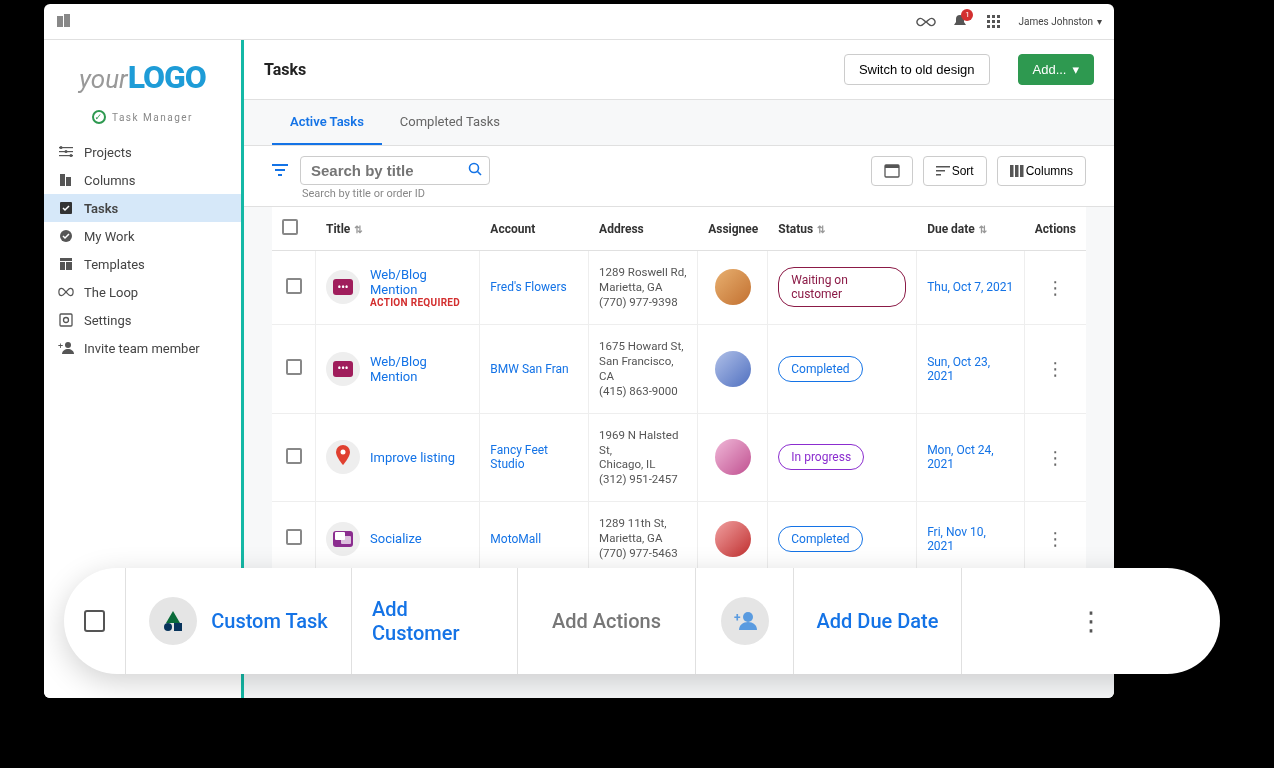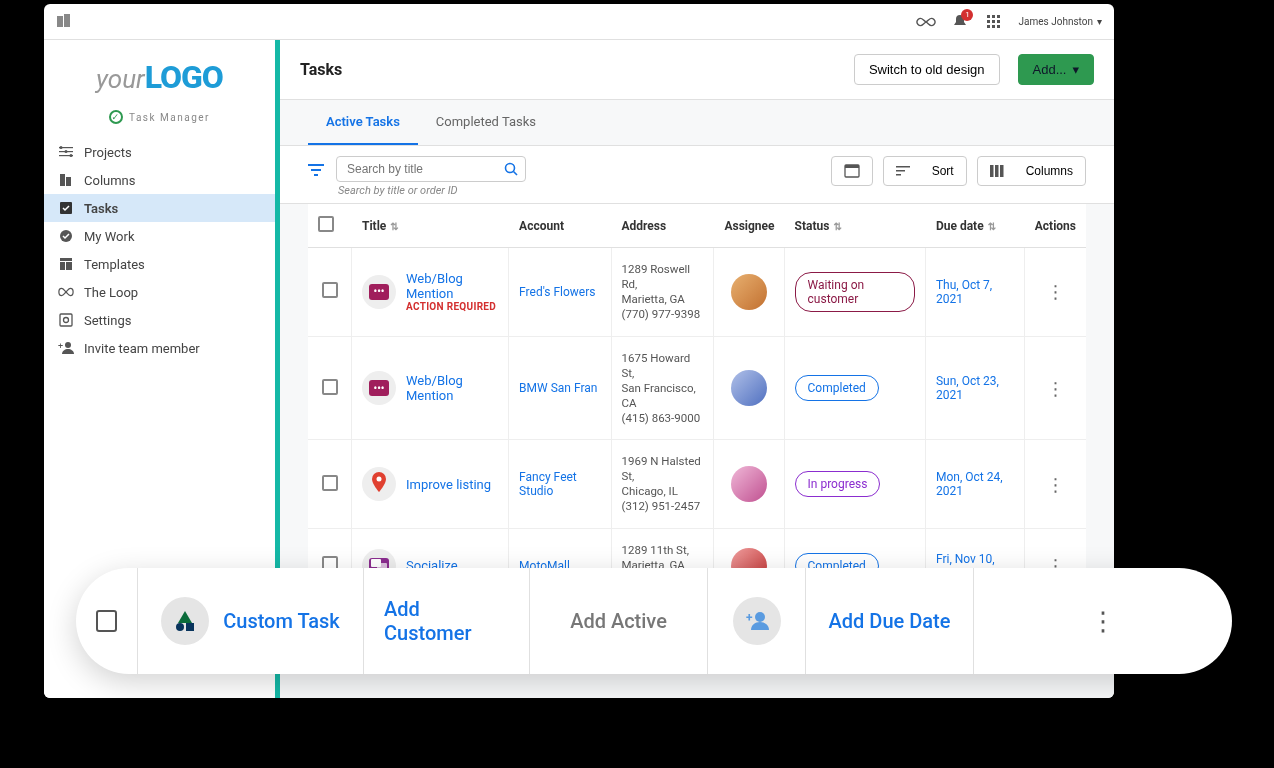--- a/index.html
+++ b/index.html
@@ -5,48 +5,48 @@
 * { box-sizing: border-box; margin: 0; padding: 0; }
 body { font-family: -apple-system, BlinkMacSystemFont, 'Segoe UI', Roboto, Arial, sans-serif; background: #000; width: 1274px; height: 768px; overflow: hidden; position: relative; }
 .app-window { position: absolute; left: 44px; top: 4px; width: 1070px; height: 694px; background: #fff; border-radius: 6px; overflow: hidden; box-shadow: 0 4px 20px rgba(0,0,0,0.1); }
 .topbar { height: 36px; display: flex; align-items: center; padding: 0 12px; border-bottom: 1px solid #e0e0e0; }
 .topbar-left { flex: 0 0 auto; color: #888; }
 .topbar-right { margin-left: auto; display: flex; align-items: center; gap: 14px; }
 .topbar-icon { width: 20px; height: 20px; display: flex; align-items: center; justify-content: center; color: #555; cursor: pointer; position: relative; }
 .notif-dot { position: absolute; top: -3px; right: -3px; width: 12px; height: 12px; background: #d32f2f; border-radius: 50%; color: #fff; font-size: 8px; display: flex; align-items: center; justify-content: center; }
 .user-menu { display: flex; align-items: center; gap: 4px; font-size: 10px; color: #444; cursor: pointer; }
 .main-layout { display: flex; height: calc(100% - 36px); }
-.sidebar { width: 236px; border-right: 5px solid #14b8a6; background: #fff; display: flex; flex-direction: column; }
+.sidebar { width: 200px; border-right: 3px solid #14b8a6; background: #fff; display: flex; flex-direction: column; }
 .logo-area { padding: 18px 10px 6px; text-align: center; }
 .logo-your { font-style: italic; color: #999; font-size: 26px; font-weight: 400; }
 .logo-logo { color: #1e9cd7; font-size: 32px; font-weight: 800; letter-spacing: -1px; }
 .task-manager-label { display: flex; align-items: center; justify-content: center; gap: 6px; font-size: 10px; letter-spacing: 1.5px; color: #888; padding: 8px 0 14px; }
 .tm-check { width: 14px; height: 14px; border: 2px solid #2e9950; border-radius: 50%; display: flex; align-items: center; justify-content: center; color: #2e9950; font-size: 9px; }
 .nav-list { list-style: none; }
 .nav-item { display: flex; align-items: center; gap: 10px; padding: 6px 14px; font-size: 13px; color: #444; cursor: pointer; }
 .nav-item.active { background: #d6e8f9; font-weight: 600; }
 .nav-icon { width: 16px; height: 16px; display: flex; align-items: center; justify-content: center; color: #555; }
 .content { flex: 1; display: flex; flex-direction: column; background: #f7f8f9; overflow: hidden; }
 .content-header { display: flex; align-items: center; padding: 14px 20px; background: #fff; border-bottom: 1px solid #e0e0e0; }
 .page-title { font-size: 16px; font-weight: 700; color: #222; }
-.header-actions { margin-left: auto; display: flex; gap: 18px; }
+.header-actions { margin-left: auto; display: flex; gap: 28px; }
 .btn { padding: 7px 14px; border-radius: 4px; font-size: 13px; cursor: pointer; border: 1px solid #ccc; background: #fff; }
-.btn-green { background: #2e9950; color: #0f172a; border-color: #2e9950; display: flex; align-items: center; gap: 6px; }
+.btn-green { background: #2e9950; color: #ffffff; border-color: #2e9950; display: flex; align-items: center; gap: 6px; }
 .tabs-row { display: flex; padding: 0 28px; background: #f7f8f9; border-bottom: 1px solid #e0e0e0; }
 .tab { padding: 14px 18px; font-size: 13px; color: #666; cursor: pointer; border-bottom: 2px solid transparent; }
 .tab.active { color: #1473e6; border-bottom-color: #1473e6; font-weight: 600; }
 .filter-row { display: flex; align-items: flex-start; padding: 10px 28px 6px; background: #fff; gap: 12px; border-bottom: 1px solid #e0e0e0; }
 .filter-icon { color: #1473e6; padding-top: 6px; cursor: pointer; }
 .search-wrap { display: flex; flex-direction: column; gap: 2px; }
 .search-box { position: relative; width: 190px; }
-.search-input { width: 100%; padding: 5px 30px 5px 10px; border: 1px solid #ccc; border-radius: 4px; font-size: 12px; }
+.search-input { width: 100%; padding: 5px 30px 5px 10px; border: 1px solid #ccc; border-radius: 4px; font-size: 15px; font-weight: bold; }
 .search-icn { position: absolute; right: 8px; top: 5px; color: #1473e6; }
-.search-hint { font-size: 11px; color: #888; font-style: italic; padding-left: 2px; }
+.search-hint { font-size: 11px; color: #888; padding-left: 2px; }
 .filter-right { margin-left: auto; display: flex; gap: 10px; }
-.pill-btn { display: flex; align-items: center; gap: 22px; padding: 6px 12px; border: 1px solid #ccc; border-radius: 4px; font-size: 12px; background: #fff; cursor: pointer; }
+.pill-btn { display: flex; align-items: center; gap: 2px; padding: 6px 12px; border: 1px solid #ccc; border-radius: 4px; font-size: 12px; background: #fff; cursor: pointer; }
 .table-wrap { flex: 1; overflow: auto; padding: 0 28px; }
 .tbl { width: 100%; border-collapse: separate; border-spacing: 0; background: #fff; }
 .tbl th { text-align: left; font-size: 12px; font-weight: 700; color: #333; padding: 12px 10px; border-bottom: 1px solid #e0e0e0; background: #fff; }
 .tbl td { padding: 14px 10px; border-bottom: 1px solid #eee; border-right: 1px solid #eee; font-size: 12px; vertical-align: middle; }
 .tbl td:last-child { border-right: none; }
 .col-check { width: 44px; text-align: center; }
 .checkbox { width: 16px; height: 16px; border: 2px solid #888; border-radius: 2px; display: inline-block; cursor: pointer; }
 .sort-arrows { color: #999; font-size: 10px; margin-left: 4px; }
 .title-cell { display: flex; align-items: center; gap: 10px; }
 .task-icon { width: 34px; height: 34px; border-radius: 50%; background: #eee; display: flex; align-items: center; justify-content: center; flex-shrink: 0; }
@@ -59,21 +59,21 @@
 .addr { font-size: 11.5px; color: #555; line-height: 1.3; }
 .avatar { width: 36px; height: 36px; border-radius: 50%; background: linear-gradient(135deg,#f8c,#8cf); display: block; margin: 0 auto; }
 .status-pill { display: inline-block; padding: 5px 12px; border-radius: 16px; font-size: 12px; border: 1.5px solid; background: #fff; }
 .status-waiting { color: #8b1a46; border-color: #8b1a46; }
 .status-completed { color: #1473e6; border-color: #1473e6; }
 .status-progress { color: #8b2dcf; border-color: #8b2dcf; }
 .due-link { color: #1473e6; text-decoration: none; font-size: 12px; }
 .actions-dots { color: #666; cursor: pointer; font-size: 18px; text-align: center; display: block; }
 
 
-.float-row { position: absolute; left: 76px; top: 568px; width: 1156px; height: 106px; background: #fff; border-radius: 53px; box-shadow: 0 8px 30px rgba(0,0,0,0.18); display: flex; align-items: stretch; overflow: hidden; }
+.float-row { position: absolute; left: 64px; top: 568px; width: 1156px; height: 106px; background: #fff; border-radius: 53px; box-shadow: 0 8px 30px rgba(0,0,0,0.18); display: flex; align-items: stretch; overflow: hidden; }
 .float-cell { border-right: 1px solid #e0e0e0; display: flex; align-items: center; justify-content: center; padding: 0 20px; gap: 14px; }
 .float-cell:last-child { border-right: none; }
 .fc-check { width: 62px; justify-content: center; }
 .big-check { width: 22px; height: 22px; border: 2.5px solid #555; border-radius: 3px; }
 .circ-icon { width: 48px; height: 48px; border-radius: 50%; background: #e5e5e5; display: flex; align-items: center; justify-content: center; }
 .float-label { font-size: 20px; font-weight: 500; }
 .fl-blue { color: #1473e6; }
 .fl-grey { color: #777; }
 .status-big-pill { border: 2.5px solid #0a3d2e; border-radius: 30px; padding: 14px 28px; font-size: 20px; font-weight: 600; color: #222; }
 .triple-dots { font-size: 26px; color: #555; cursor: pointer; }
@@ -419,21 +419,21 @@
           <circle cx="8" cy="18" r="4" fill="#08345c"></circle>
           <rect x="14" y="14" width="8" height="8" fill="#08345c"></rect>
         </svg>
     </span>
     <span class="float-label fl-blue">Custom Task</span>
   </div>
   <div class="float-cell" style="flex:0 0 166px; justify-content:center;">
     <span class="float-label fl-blue">Add Customer</span>
   </div>
   <div class="float-cell" style="flex:0 0 178px; justify-content:center;">
-    <span class="float-label fl-grey">Add Active</span>
+    <span class="float-label fl-grey">Add Actions</span>
   </div>
   <div class="float-cell" style="flex:0 0 98px; justify-content:center;">
     <span class="circ-icon">
       <svg width="26" height="22" viewBox="0 0 26 22">
           <circle cx="16" cy="7" r="5" fill="#5a9be0"></circle>
           <path d="M7 20c0-5 4-8 9-8s9 3 9 8" fill="#5a9be0"></path>
           <text x="2" y="12" font-size="12" fill="#5a9be0" font-weight="bold">+</text>
         </svg>
     </span>
   </div>

